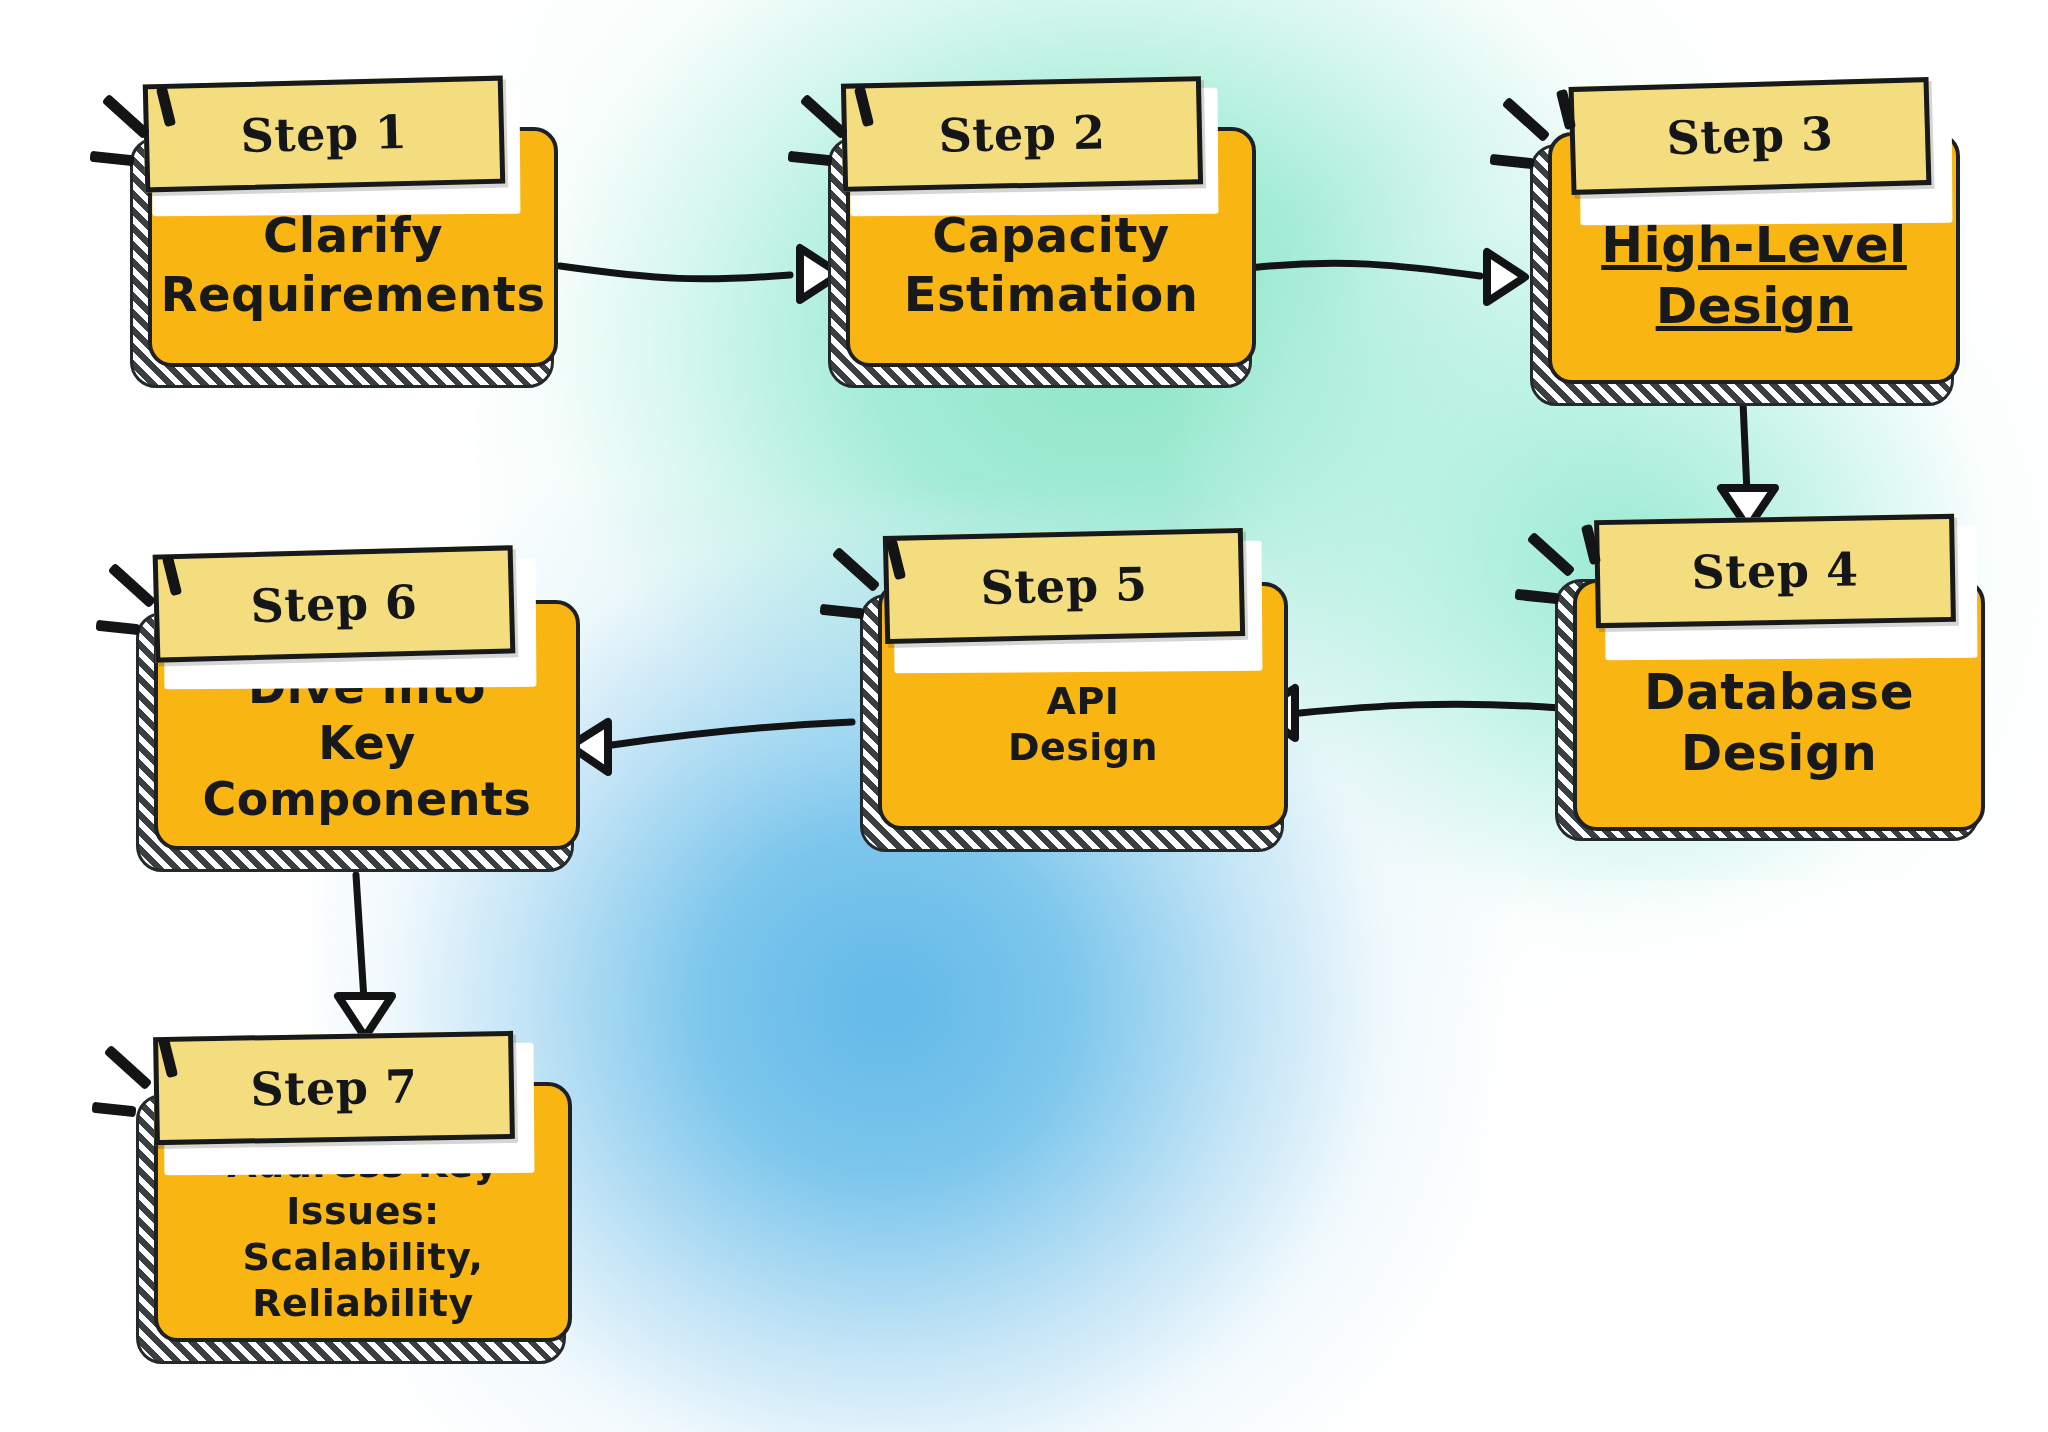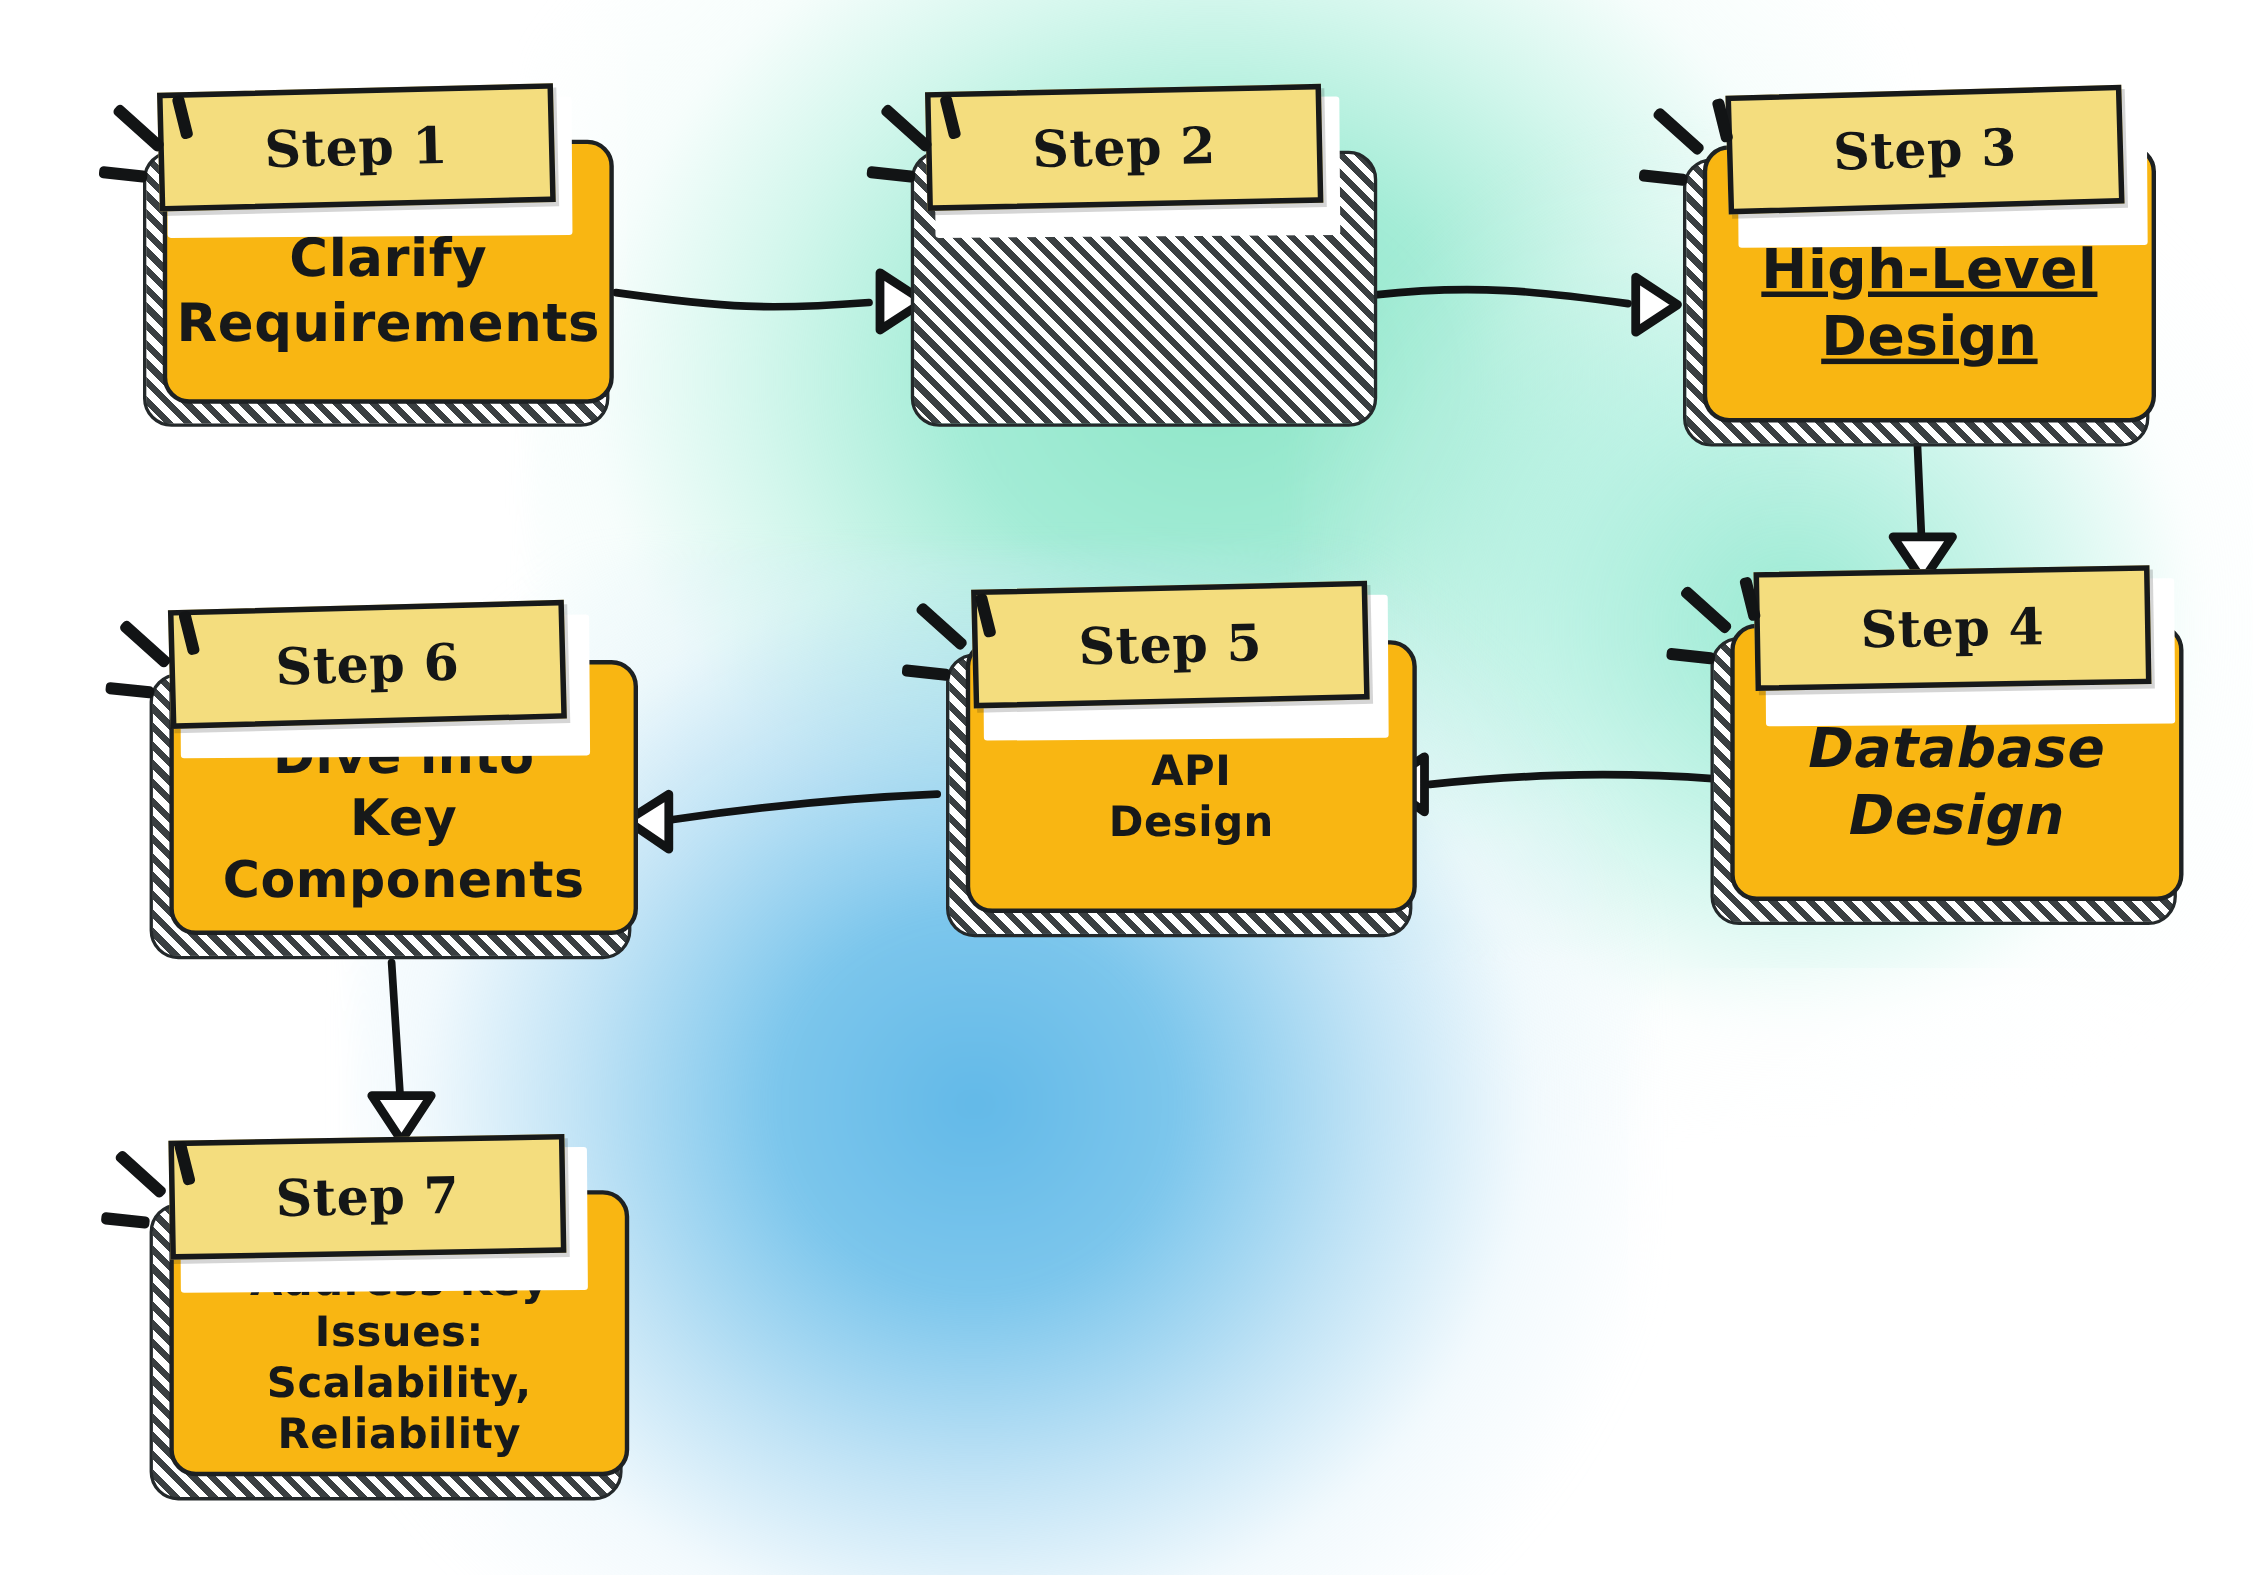--- a/index.html
+++ b/index.html
@@ -204,20 +204,24 @@
     </div>
   </div>
 
   <div class="node" style="left:828px;top:95px;width:450px;height:310px;">
     <div class="sparkle" style="left:-38px;top:-10px;width:110px;height:100px;">
       <span class="sp-a"></span>
         <span class="sp-b"></span>
         <span class="sp-c"></span>
     </div>
     <div class="hatch-shadow" style="left:0px;top:42px;width:418px;height:245px;"></div>
+    <div class="body" style="left:18px;top:32px;width:410px;height:240px;">
+      <div class="body-label" style="font-size:48px;">Capacity
+Estimation</div>
+    </div>
     <div class="tab-paper" style="left:22px;top:-6px;width:368px;height:126px;"></div>
     <div class="tab" style="left:14px;top:-15px;width:360px;height:108px;transform:rotate(-1.2deg);">
       <span class="tab-label">Step 2</span>
     </div>
   </div>
 
   <div class="node" style="left:1530px;top:100px;width:470px;height:320px;">
     <div class="sparkle" style="left:-38px;top:-12px;width:110px;height:100px;">
       <span class="sp-a"></span>
         <span class="sp-b"></span>
@@ -234,21 +238,21 @@
     </div>
   </div>
 
   <div class="node" style="left:1555px;top:535px;width:470px;height:320px;">
     <div class="sparkle" style="left:-38px;top:-12px;width:110px;height:100px;">
       <span class="sp-a"></span>
         <span class="sp-b"></span>
         <span class="sp-c"></span>
     </div>
     <div class="hatch-shadow" style="left:0px;top:44px;width:418px;height:256px;"></div>
-    <div class="body" style="left:18px;top:32px;width:412px;height:252px;font-style:italic;">
+    <div class="body" style="left:18px;top:44px;width:412px;height:252px;">
       <div class="body-label" style="font-size:50px;">Database
 Design</div>
     </div>
     <div class="tab-paper" style="left:50px;top:-8px;width:372px;height:132px;"></div>
     <div class="tab" style="left:40px;top:-18px;width:360px;height:108px;transform:rotate(-1.0deg);">
       <span class="tab-label">Step 4</span>
     </div>
   </div>
 
   <div class="node" style="left:860px;top:550px;width:450px;height:320px;">

